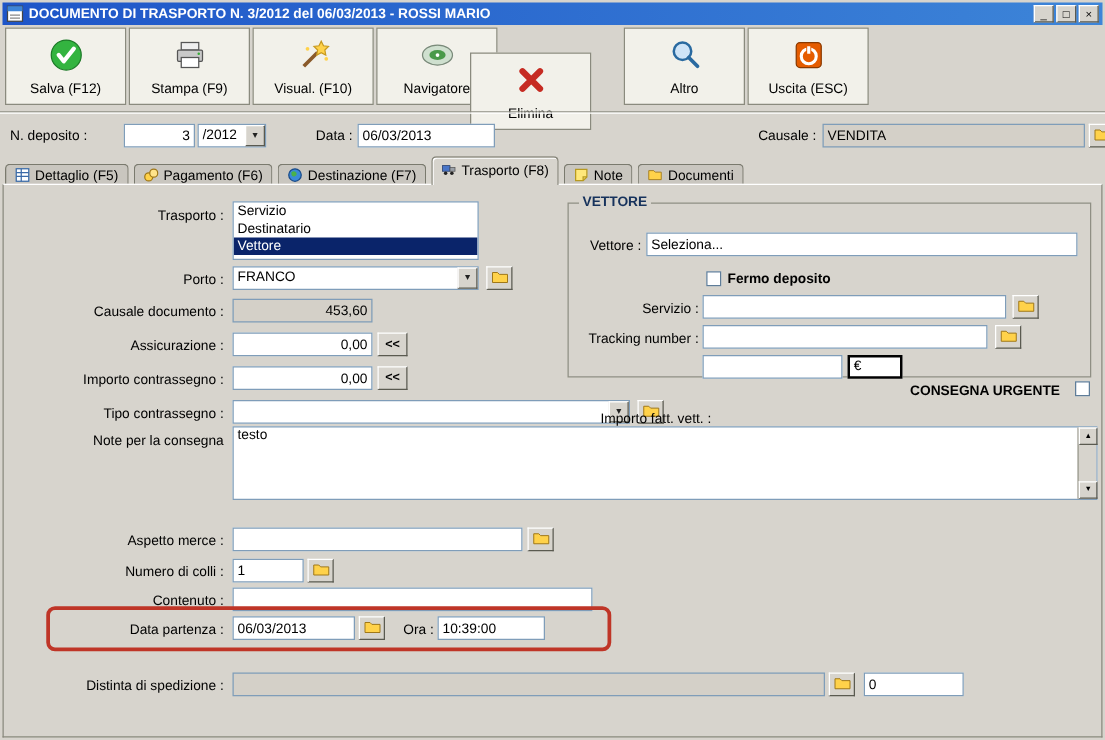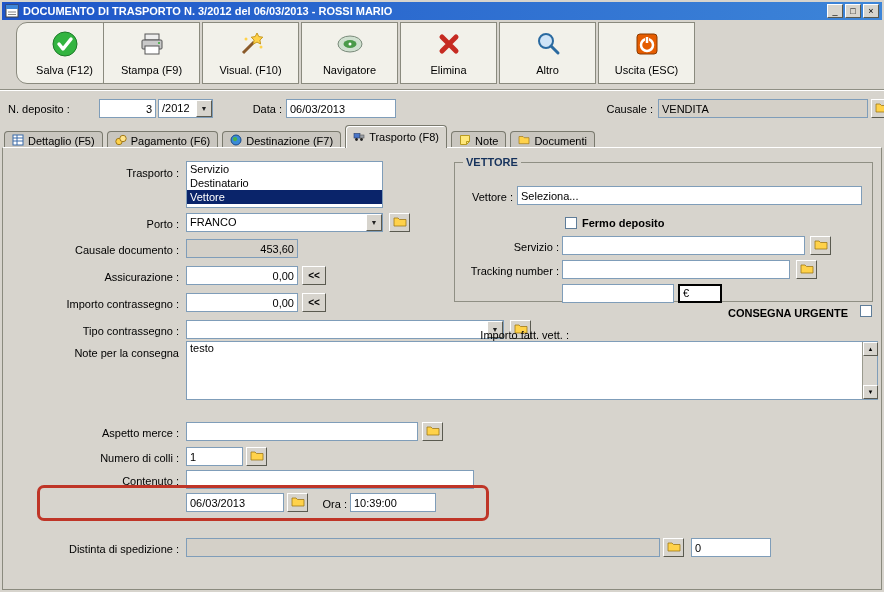--- a/index.html
+++ b/index.html
@@ -120,21 +120,21 @@
     </span>
     <span class="title-text">DOCUMENTO DI TRASPORTO N. 3/2012 del 06/03/2013 - ROSSI MARIO</span>
     <span class="win-controls">
       <button class="winbtn"><span>_</span></button>
       <button class="winbtn"><span>□</span></button>
       <button class="winbtn"><span>×</span></button>
     </span>
   </div>
 
   <div class="toolbar">
-    <button class="tbtn" style="left:12px;border-radius:11px;">
+    <button class="tbtn" style="left:0;">
       <span><svg width="28" height="28" viewBox="0 0 28 28">
             <circle cx="14" cy="14" r="12" fill="#33b440" stroke="#1d7a28"></circle>
             <path d="M8 14 l4 5 l8 -10" stroke="#fff" stroke-width="3.5" fill="none" stroke-linecap="round" stroke-linejoin="round"></path>
           </svg></span>
       <span>Salva (F12)</span>
     </button>
     <button class="tbtn" style="left:99px;align-items:center;">
       <span><svg width="28" height="28" viewBox="0 0 28 28">
             <rect x="7" y="4" width="14" height="6" fill="#eee" stroke="#555"></rect>
             <rect x="4" y="10" width="20" height="9" rx="1" fill="#c9c9c9" stroke="#555"></rect>
@@ -153,21 +153,21 @@
       <span>Visual. (F10)</span>
     </button>
     <button class="tbtn" style="left:297px;">
       <span><svg width="28" height="28" viewBox="0 0 28 28">
             <ellipse cx="14" cy="14" rx="12" ry="8" fill="#cfe0cf" stroke="#7a8a7a"></ellipse>
             <ellipse cx="14" cy="14" rx="6.5" ry="4" fill="#4a9a4a"></ellipse>
             <circle cx="14" cy="14" r="1.5" fill="#fff"></circle>
           </svg></span>
       <span>Navigatore</span>
     </button>
-    <button class="tbtn" style="left:396px;">
+    <button class="tbtn" style="left:372px;margin-top:20px;">
       <span><svg width="28" height="28" viewBox="0 0 28 28">
             <path d="M7 7 L21 21 M21 7 L7 21" stroke="#c62b22" stroke-width="5" stroke-linecap="round"></path>
           </svg></span>
       <span>Elimina</span>
     </button>
     <button class="tbtn" style="left:495px;">
       <span><svg width="28" height="28" viewBox="0 0 28 28">
             <circle cx="12" cy="11" r="7" fill="#cfe4f7" stroke="#2a6aa0" stroke-width="2"></circle>
             <line x1="17" y1="16" x2="24" y2="23" stroke="#2a6aa0" stroke-width="3" stroke-linecap="round"></line>
           </svg></span>
@@ -310,20 +310,21 @@
     <input class="inp" style="left: 183px; top: 299px; width: 57px;" value="1">
     <button class="fbtn" style="left:243px; top:299px;">
       <span><svg width="14" height="11" viewBox="0 0 14 11">
             <path d="M1 2 h4 l1.5 1.5 H13 v6.5 H1z" fill="#ffd24a" stroke="#a07818" stroke-width="0.8"></path>
           </svg></span>
     </button>
 
     <span class="lbl" style="left:6px; top:324px; width:170px;">Contenuto :</span>
     <input class="inp" style="left: 183px; top: 322px; width: 288px;" value="">
 
+    <span class="lbl" style="left:6px; top:347px; width:170px;">Data partenza :</span>
     <input class="inp" style="left: 183px; top: 345px; width: 98px;" value="06/03/2013">
     <button class="fbtn" style="left:284px; top:345px;">
       <span><svg width="14" height="11" viewBox="0 0 14 11">
             <path d="M1 2 h4 l1.5 1.5 H13 v6.5 H1z" fill="#ffd24a" stroke="#a07818" stroke-width="0.8"></path>
           </svg></span>
     </button>
     <span class="lbl" style="left:306px; top:347px; width:38px;">Ora :</span>
     <input class="inp" style="left: 347px; top: 345px; width: 86px;" value="10:39:00">
     <div class="annotation"></div>
 

